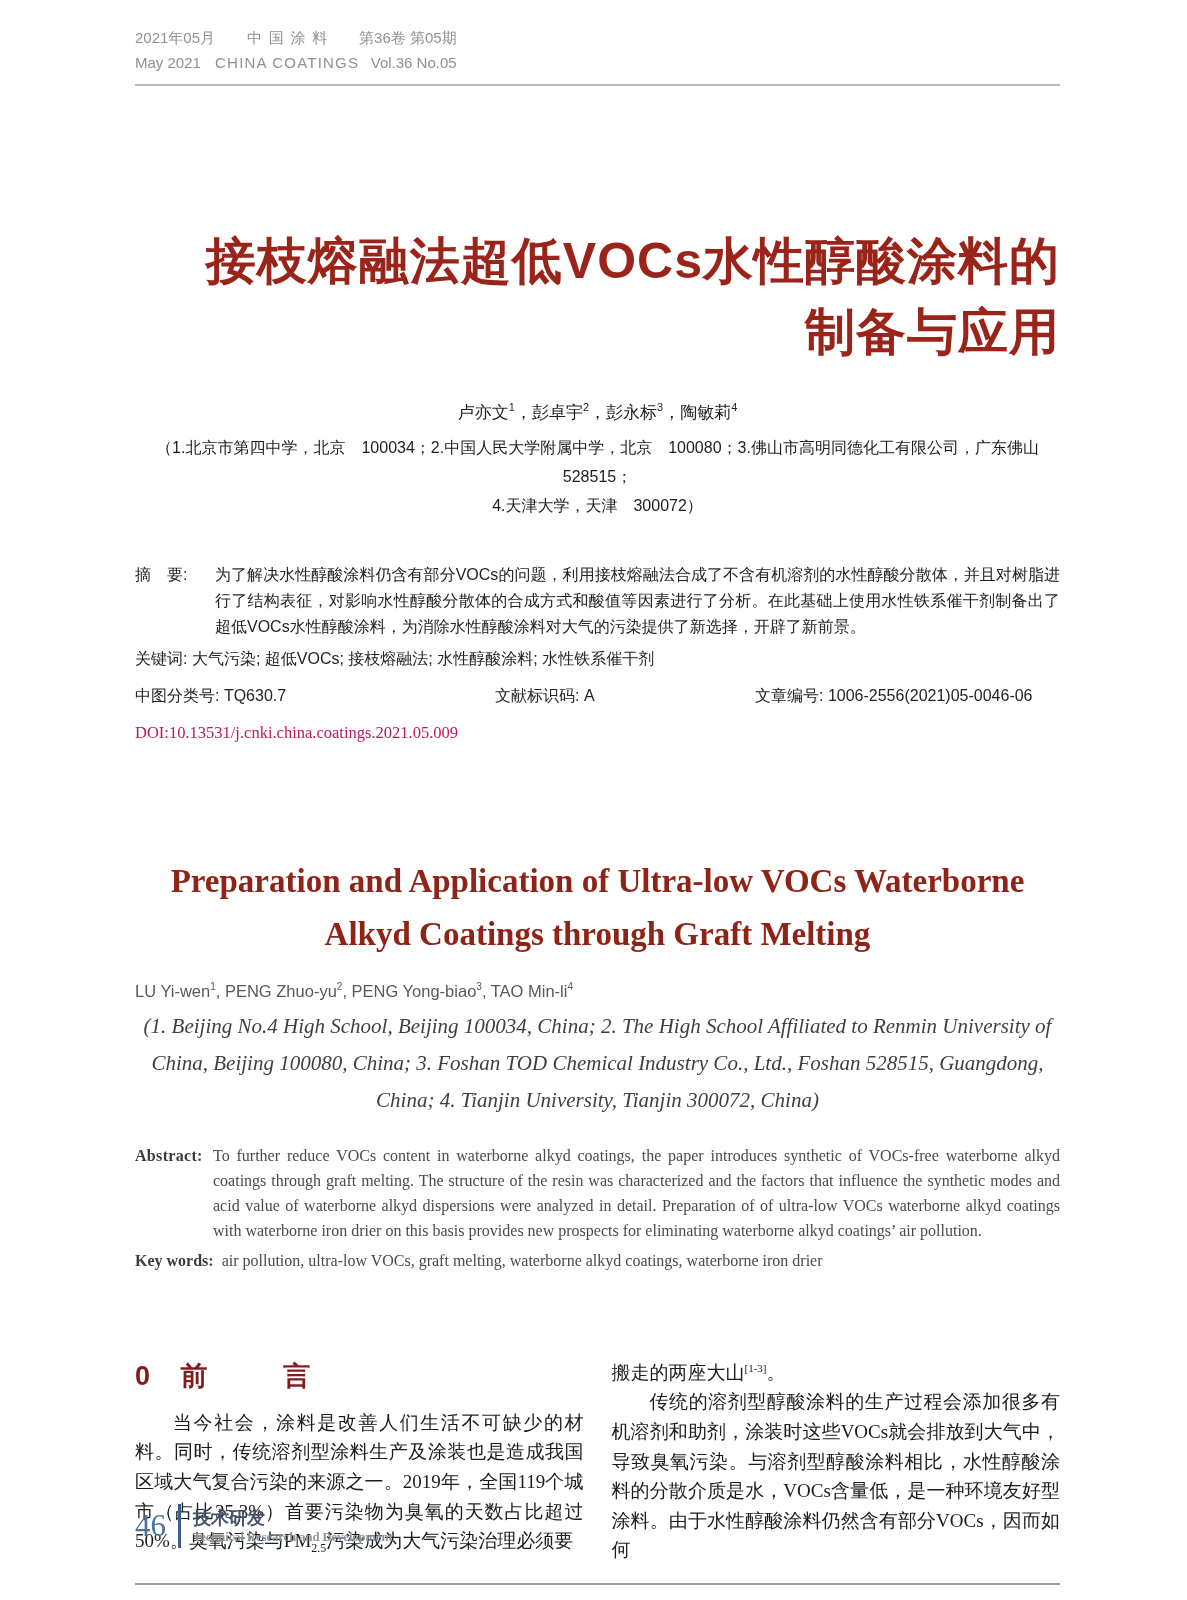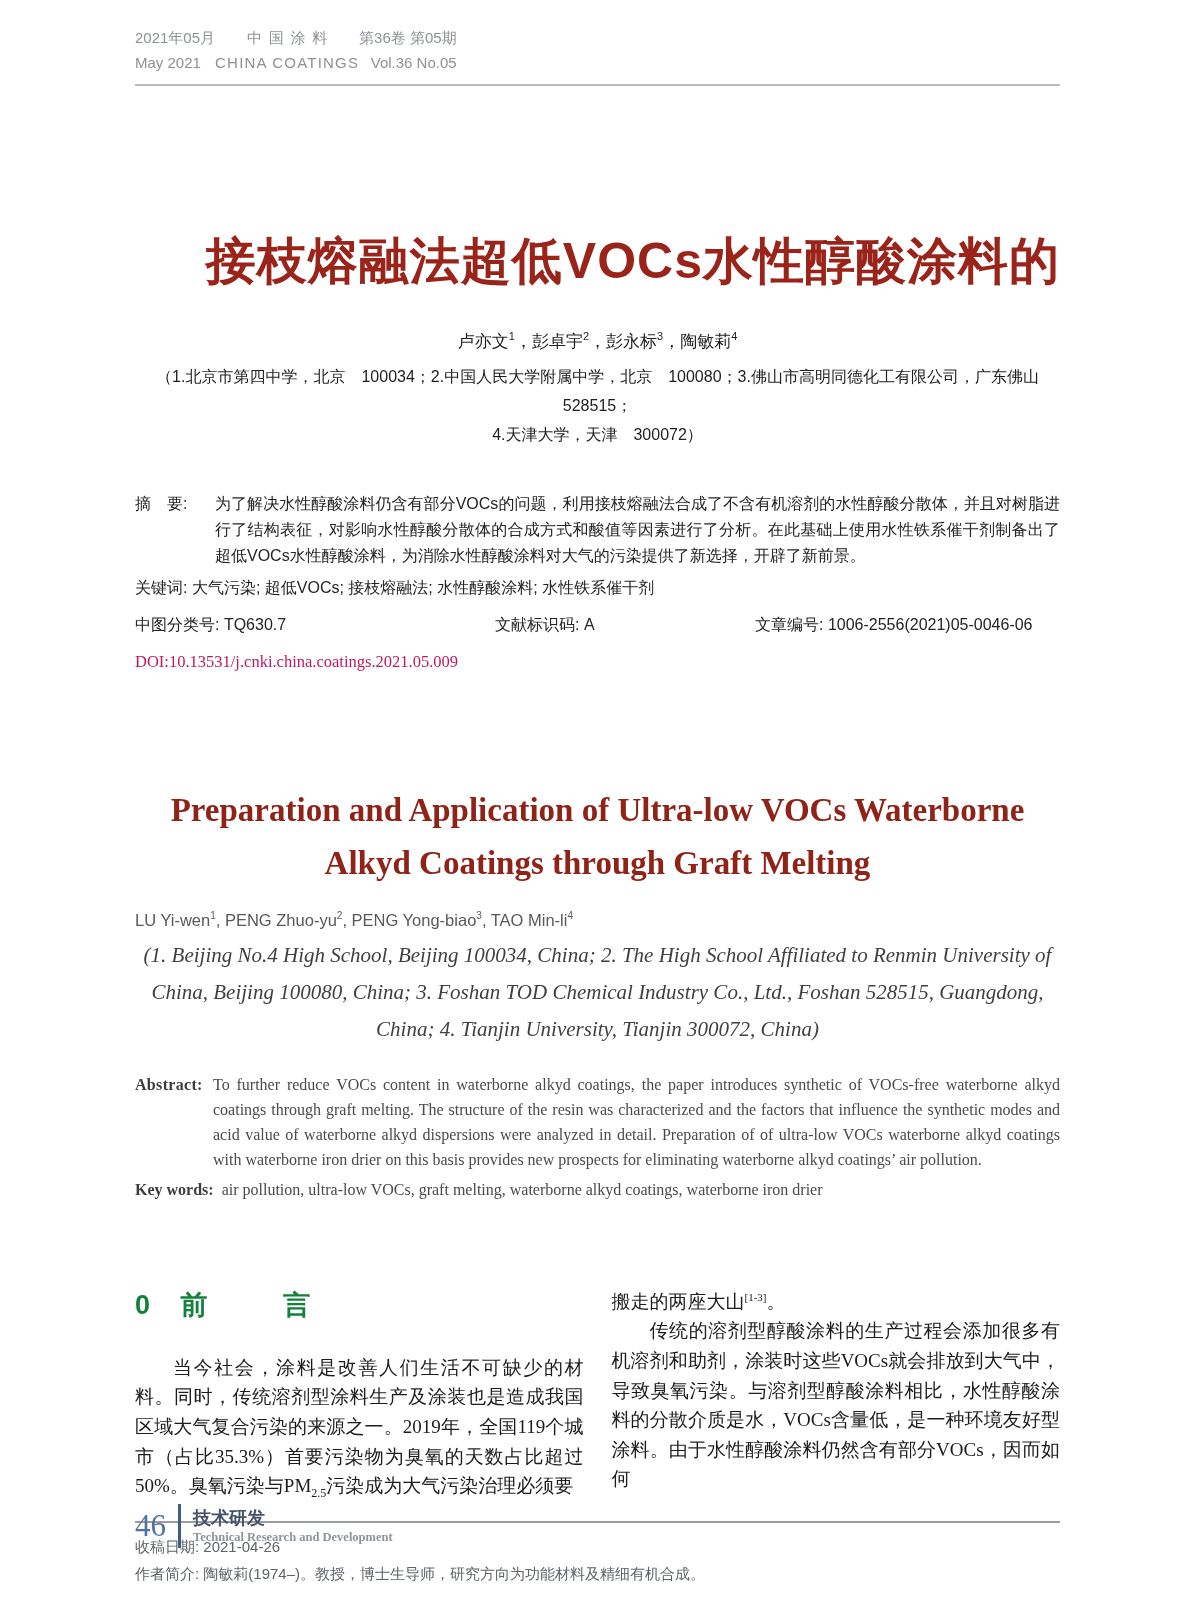--- a/index.html
+++ b/index.html
@@ -92,22 +92,22 @@
   }
   .en-keywords .lbl{ font-weight:bold; color:#3c3c3c; margin-right:8px; }
 
   
   .body-cols{
     margin-top:88px;
     display:flex; gap:28px;
   }
   .col{ flex:1; min-width:0; }
   .section-head{
-    color:#15803d; font-weight:bold; font-size:27px;
-    margin-bottom:30px; letter-spacing:0.02em;
+    color:#7f1d1d; font-weight:bold; font-size:27px;
+    margin-bottom:14px; letter-spacing:0.02em;
   }
   .section-head .num{ margin-right:30px; }
   .section-head .ttl{ letter-spacing:0.9em; }
   .body-cols p{
     margin:0; font-family:"Liberation Serif",serif;
     font-size:19px; line-height:1.56; color:#1c1c1c;
     text-align:justify;
   }
   .body-cols p.indent{ text-indent:2em; }
   .body-cols sup{ font-size:11px; }
@@ -150,20 +150,21 @@
       <div class="en">CHINA COATINGS</div>
     </div>
     <div class="blk right">
       <div>第36卷 第05期</div>
       <div>Vol.36  No.05</div>
     </div>
   </div>
 
   <h1 class="cn-title">
     <div>接枝熔融法超低VOCs水性醇酸涂料的</div>
+    <div>制备与应用</div>
   </h1>
 
   <div class="cn-authors">
     <span>卢亦文</span><sup>1</sup><span>，</span><span>彭卓宇</span><sup>2</sup><span>，</span><span>彭永标</span><sup>3</sup><span>，</span><span>陶敏莉</span><sup>4</sup>
   </div>
 
   <div class="cn-affil">
     <div>（1.北京市第四中学，北京　100034；2.中国人民大学附属中学，北京　100080；3.佛山市高明同德化工有限公司，广东佛山　528515；</div>
     <div>4.天津大学，天津　300072）</div>
   </div>

